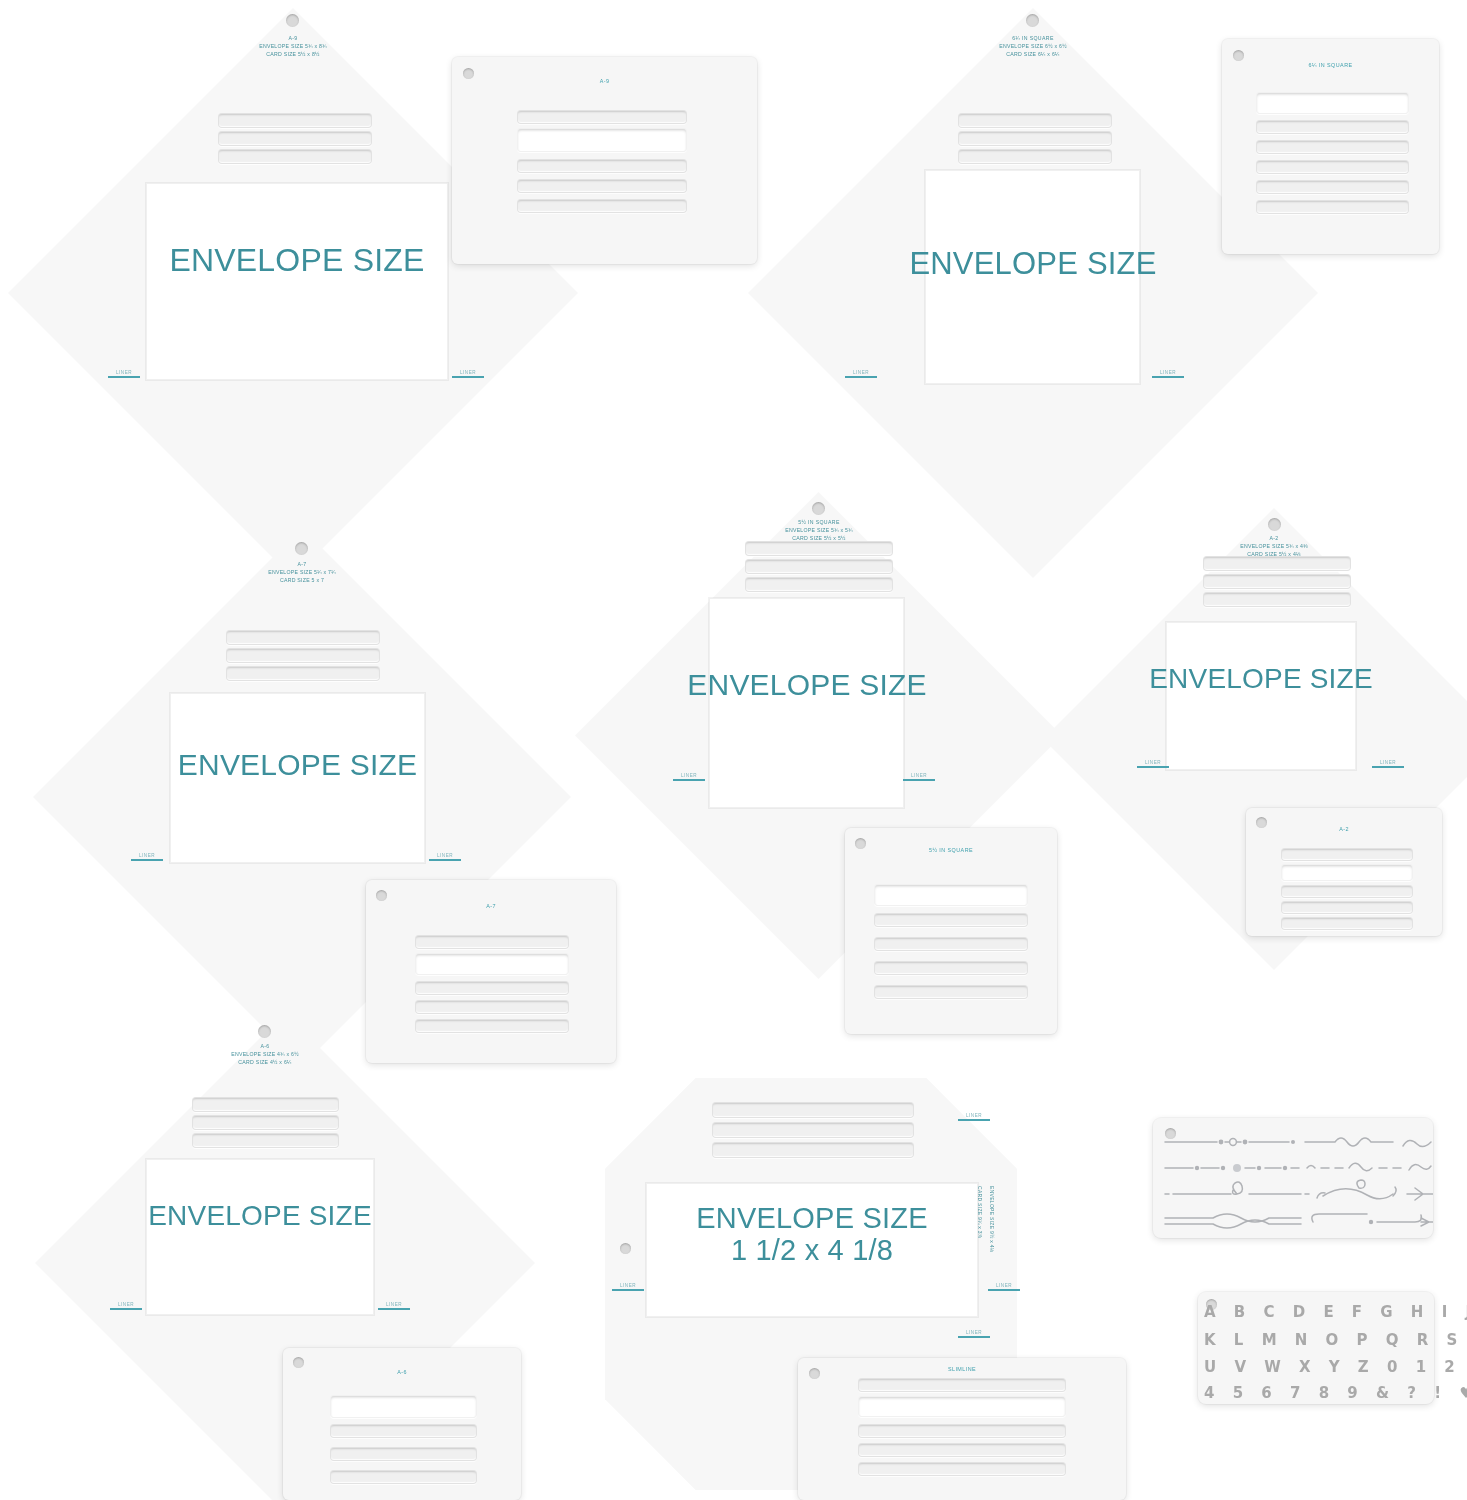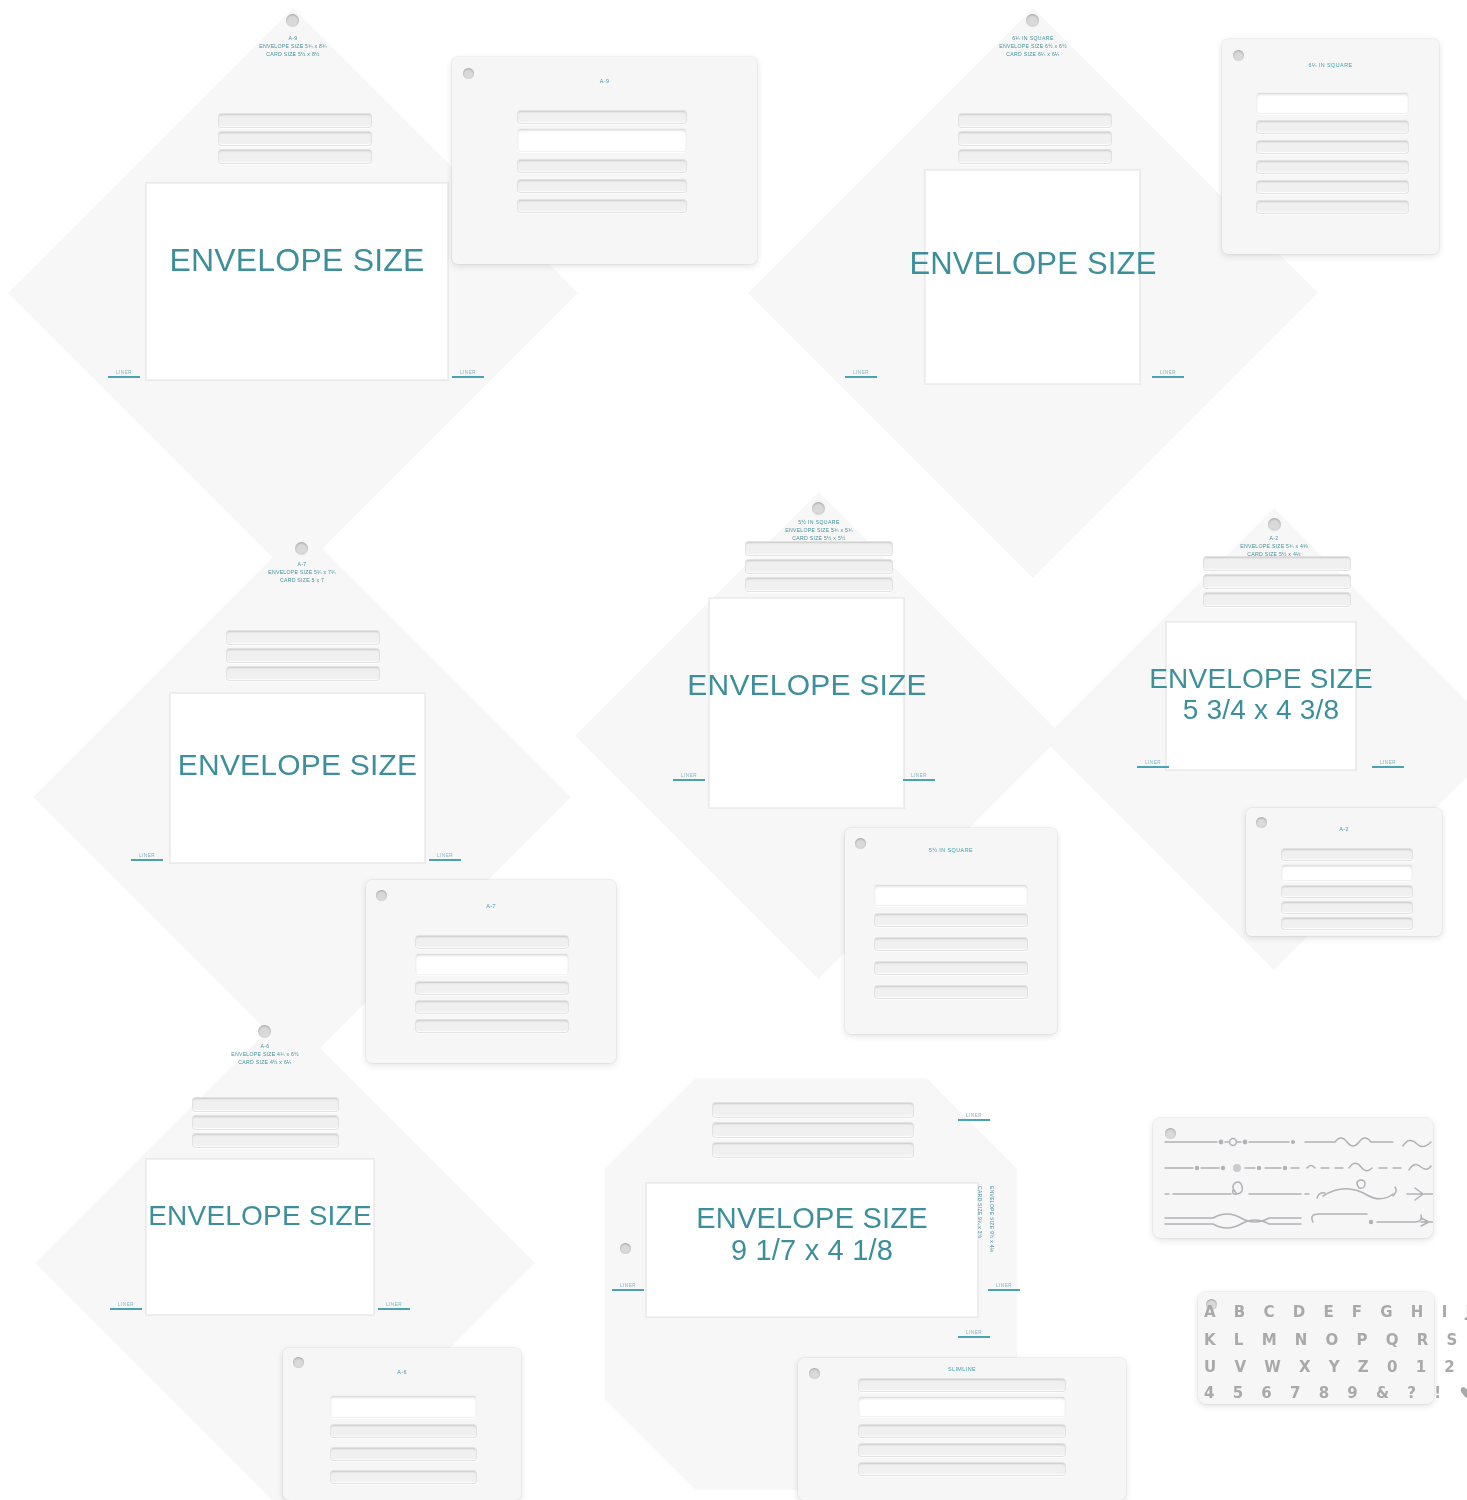--- a/index.html
+++ b/index.html
@@ -226,21 +226,20 @@
     <span class="t1">A-2</span>
     <span class="t2">ENVELOPE SIZE 5¾ x 4⅜</span>
     <span class="t3">CARD SIZE 5½ x 4⅛</span>
   </div>
   <div class="slot" style="left:1203px;top:556px;width:146px;height:13px;"></div>
   <div class="slot" style="left:1203px;top:574px;width:146px;height:13px;"></div>
   <div class="slot" style="left:1203px;top:592px;width:146px;height:13px;"></div>
   <div class="window" style="left:1166px;top:622px;width:190px;height:148px;"></div>
   <div class="env-text" style="left:1098px;top:663px;width:326px;font-size:28px;">
     <span class="l1">ENVELOPE SIZE</span>
-    <span class="l2">5 3/4 x 4 3/8</span>
   </div>
   <div class="liner" style="left:1137px;top:760px;width:32px;"><span>LINER</span></div>
   <div class="liner" style="left:1372px;top:760px;width:32px;"><span>LINER</span></div>
 
   <div class="card" style="left:1246px;top:808px;width:196px;height:128px;"></div>
   <div class="hole sm" style="left:1256px;top:817px;"></div>
   <div class="cardlabel" style="left:1246px;top:826px;width:196px;">A-2</div>
   <div class="slot" style="left:1281px;top:848px;width:130px;height:11px;"></div>
   <div class="slot open" style="left:1281px;top:864px;width:130px;height:15px;"></div>
   <div class="slot" style="left:1281px;top:885px;width:130px;height:11px;"></div>
@@ -273,21 +272,21 @@
   <div class="slot" style="left:330px;top:1470px;width:145px;height:12px;"></div>
 
   <div class="octa" style="left:605px;top:1078px;width:412px;height:412px;"></div>
   <div class="hole sm" style="left:620px;top:1243px;"></div>
   <div class="slot" style="left:712px;top:1102px;width:200px;height:14px;"></div>
   <div class="slot" style="left:712px;top:1122px;width:200px;height:14px;"></div>
   <div class="slot" style="left:712px;top:1142px;width:200px;height:14px;"></div>
   <div class="window" style="left:646px;top:1183px;width:332px;height:134px;"></div>
   <div class="env-text" style="left:646px;top:1202px;width:332px;font-size:29px;">
     <span class="l1">ENVELOPE SIZE</span>
-    <span class="l2">9 1/7 x 4 1/8</span>
+    <span class="l2">1 1/2 x 4 1/8</span>
   </div>
   <div class="sidelabel" style="left:996px;top:1186px;">
     <span>ENVELOPE SIZE 9½ x 4⅛</span>
   </div>
   <div class="sidelabel" style="left:984px;top:1186px;">
     <span>CARD SIZE 9¼ x 3⅞</span>
   </div>
   <div class="liner" style="left:612px;top:1283px;width:32px;"><span>LINER</span></div>
   <div class="liner" style="left:988px;top:1283px;width:32px;"><span>LINER</span></div>
   <div class="liner" style="left:958px;top:1113px;width:32px;"><span>LINER</span></div>

